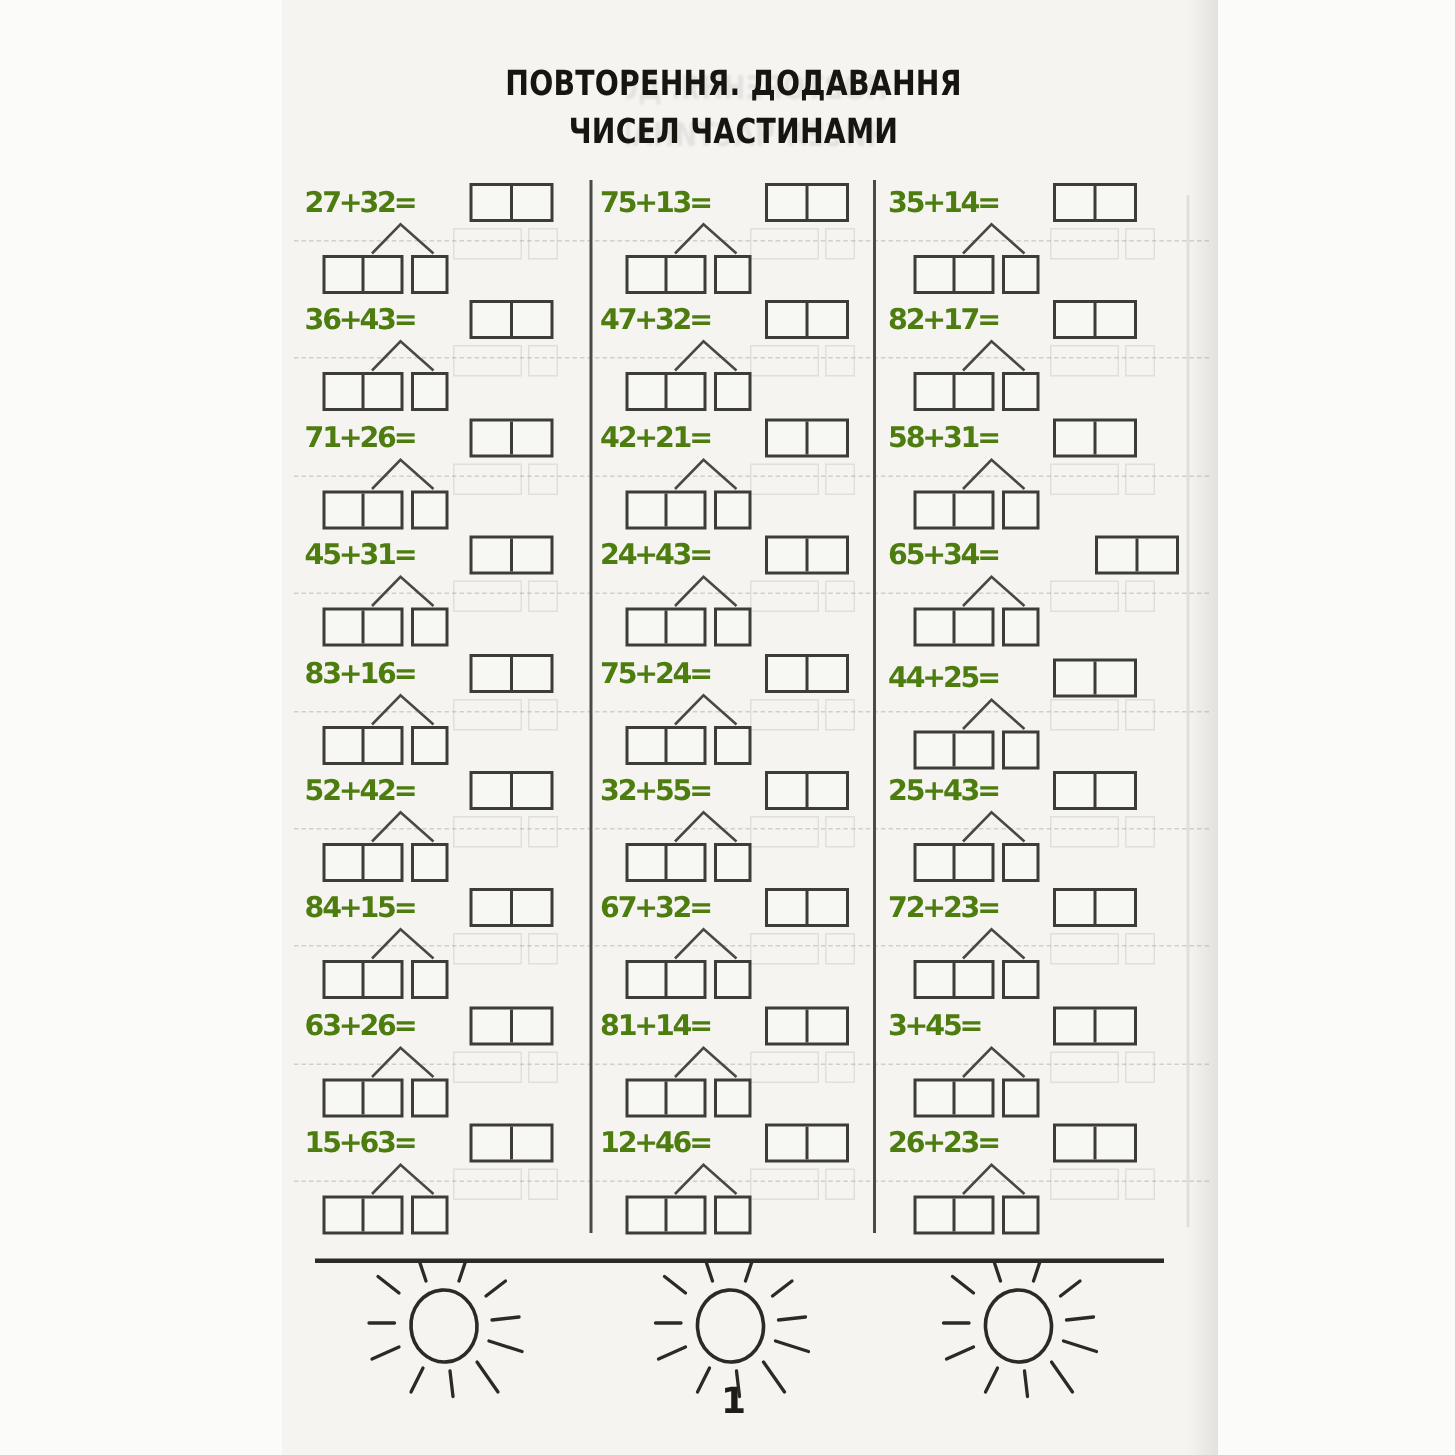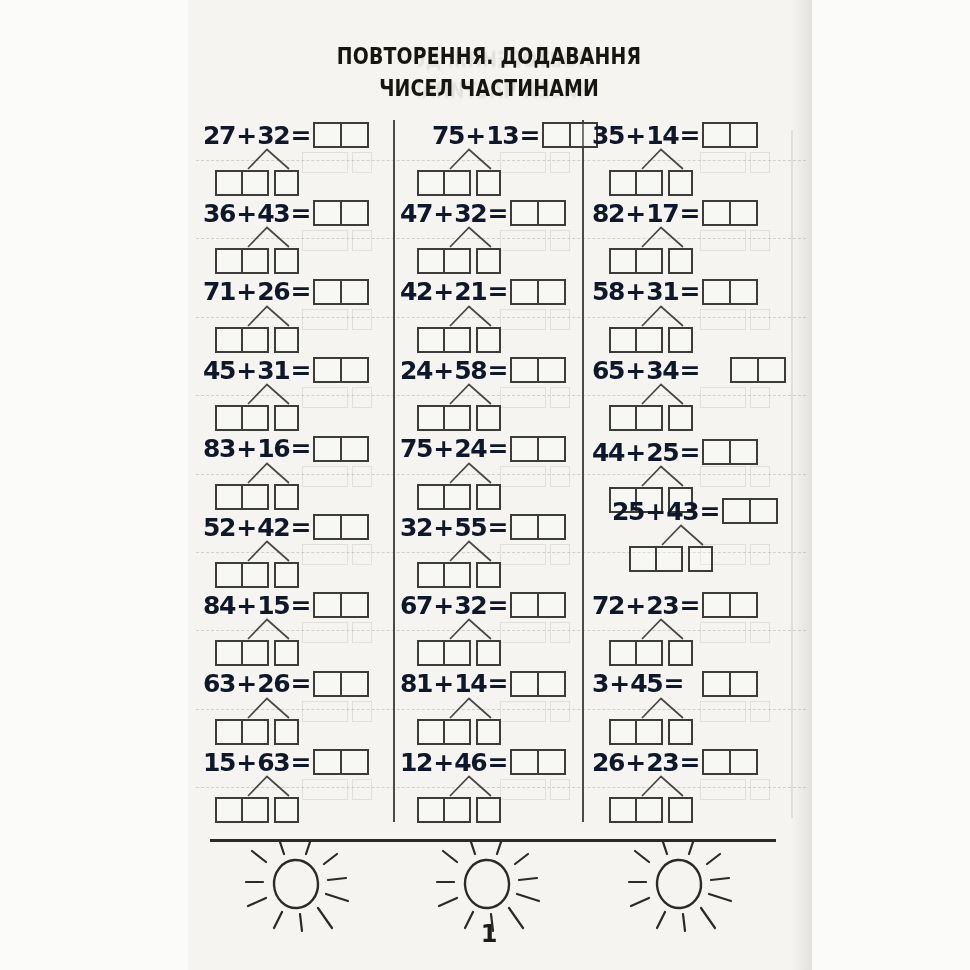--- a/index.html
+++ b/index.html
@@ -33,21 +33,21 @@
     transform:scaleX(-0.8);transform-origin:left top;text-align:left;
     pointer-events:none;
   }
   
   .col{position:absolute;top:118px;width:192px;height:708px;}
   .divider{position:absolute;top:120px;width:2px;height:702px;background:#4b4a46;}
   .problem{position:absolute;left:0;width:192px;height:78px;}
   .eq{position:absolute;top:2px;left:0;display:flex;align-items:center;height:30px;}
   .eq-text{
     display:inline-block;width:108px;white-space:nowrap;
-    font-size:25px;font-weight:bold;color:#0f172a;
+    font-size:19px;font-weight:bold;color:#4d7c0f;
     letter-spacing:-1.4px;word-spacing:-6px;
   }
   .answer-box{
     display:inline-flex;width:52px;height:22px;margin-left:2px;
     border:2px solid #3e3c38;background:rgba(255,255,255,0.25);
   }
   .answer-box .cell{flex:1;}
   .answer-box .cell:first-child{border-right:2px solid #3e3c38;}
   .decomp{position:absolute;left:20px;top:30px;width:100px;}
   .caret{display:block;width:100px;height:22px;}
@@ -401,21 +401,21 @@
               <span class="cell"></span>
               <span class="cell"></span>
             </span>
             <span class="sgl"></span>
           </div>
         </div>
       </div>
     </div>
     <div class="col" style="left: 397px;">
       <div class="problem" style="top: 0px;">
-        <div class="eq" style="padding-left: 3px; margin-left: 32px;">
+        <div class="eq" style="padding-left: 3px;">
           <span class="eq-text">75 + 13 =</span>
           <span class="answer-box">
             <span class="cell"></span>
             <span class="cell"></span>
           </span>
         </div>
         <div class="decomp">
           <svg class="caret" viewBox="0 0 100 22">
             <path d="M33 21 L52 1.5 L74 21"></path>
           </svg>
@@ -465,21 +465,21 @@
             <span class="dbl">
               <span class="cell"></span>
               <span class="cell"></span>
             </span>
             <span class="sgl"></span>
           </div>
         </div>
       </div>
       <div class="problem" style="top: 235.2px;">
         <div class="eq" style="padding-left: 3px;">
-          <span class="eq-text">24 + 58 =</span>
+          <span class="eq-text">24 + 43 =</span>
           <span class="answer-box">
             <span class="cell"></span>
             <span class="cell"></span>
           </span>
         </div>
         <div class="decomp">
           <svg class="caret" viewBox="0 0 100 22">
             <path d="M33 21 L52 1.5 L74 21"></path>
           </svg>
           <div class="parts">
@@ -696,21 +696,21 @@
           </svg>
           <div class="parts">
             <span class="dbl">
               <span class="cell"></span>
               <span class="cell"></span>
             </span>
             <span class="sgl"></span>
           </div>
         </div>
       </div>
-      <div class="problem" style="top: 376px; margin-left: 20px;">
+      <div class="problem" style="top: 392px;">
         <div class="eq" style="padding-left: 3px;">
           <span class="eq-text">25 + 43 =</span>
           <span class="answer-box">
             <span class="cell"></span>
             <span class="cell"></span>
           </span>
         </div>
         <div class="decomp">
           <svg class="caret" viewBox="0 0 100 22">
             <path d="M33 21 L52 1.5 L74 21"></path>

